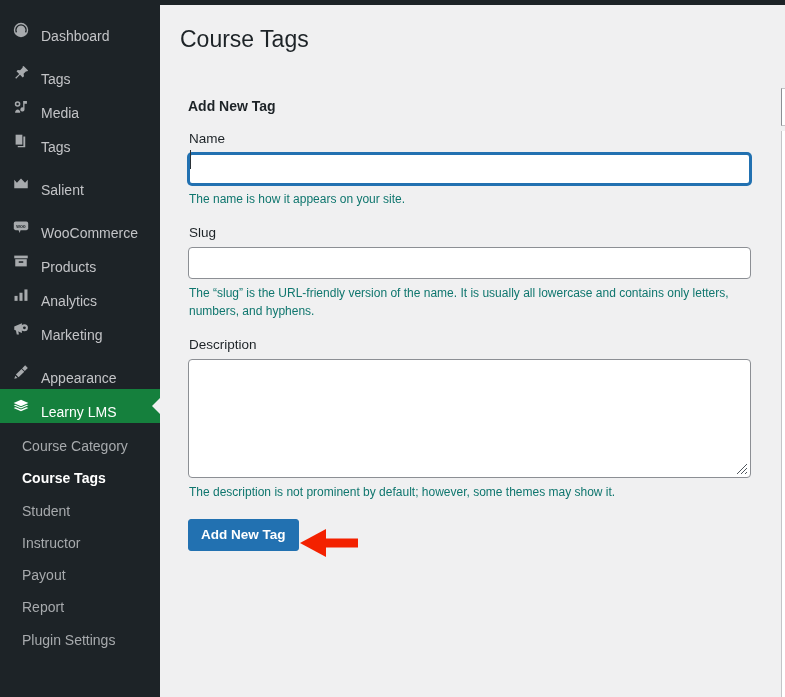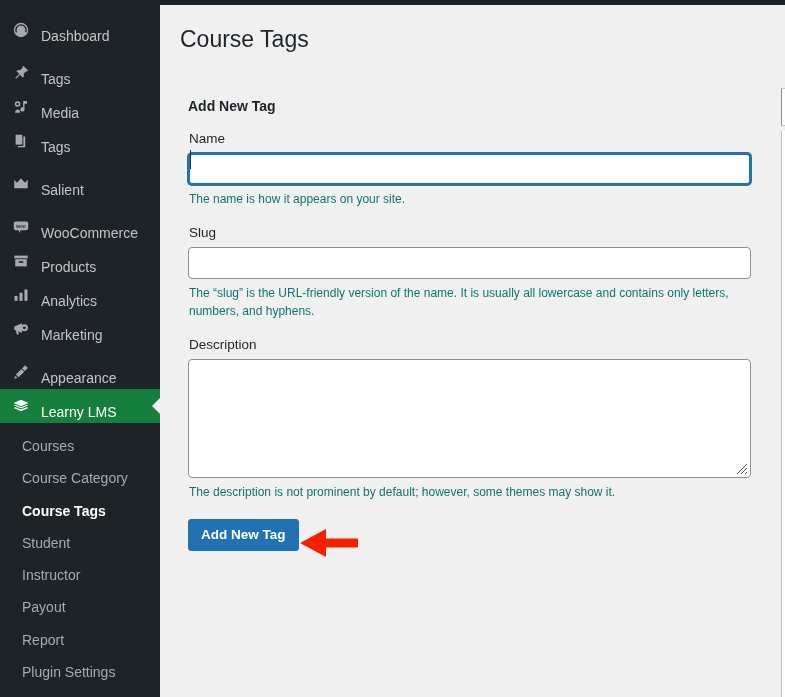--- a/index.html
+++ b/index.html
@@ -398,21 +398,20 @@
           <svg width="18" height="18" viewBox="0 0 20 20" fill="#ffffff">
             <path d="M10 3L1.8 6.6 10 10.2l8.2-3.6z"></path>
             <path d="M10 11.3L3.6 8.5l-1.8.8L10 12.9l8.2-3.6-1.8-.8z"></path>
             <path d="M10 14L3.9 11.3l-2.1.9L10 15.8l8.2-3.6-2.1-.9z"></path>
           </svg>
         </span>
         <span class="mi-label">Learny LMS</span>
       </div>
 
       <div class="submenu">
-        <span class="submenu-item">Courses</span>
         <span class="submenu-item">Course Category</span>
         <span class="submenu-item current">Course Tags</span>
         <span class="submenu-item">Student</span>
         <span class="submenu-item">Instructor</span>
         <span class="submenu-item">Payout</span>
         <span class="submenu-item">Report</span>
         <span class="submenu-item">Plugin Settings</span>
       </div>
 
     </div>

